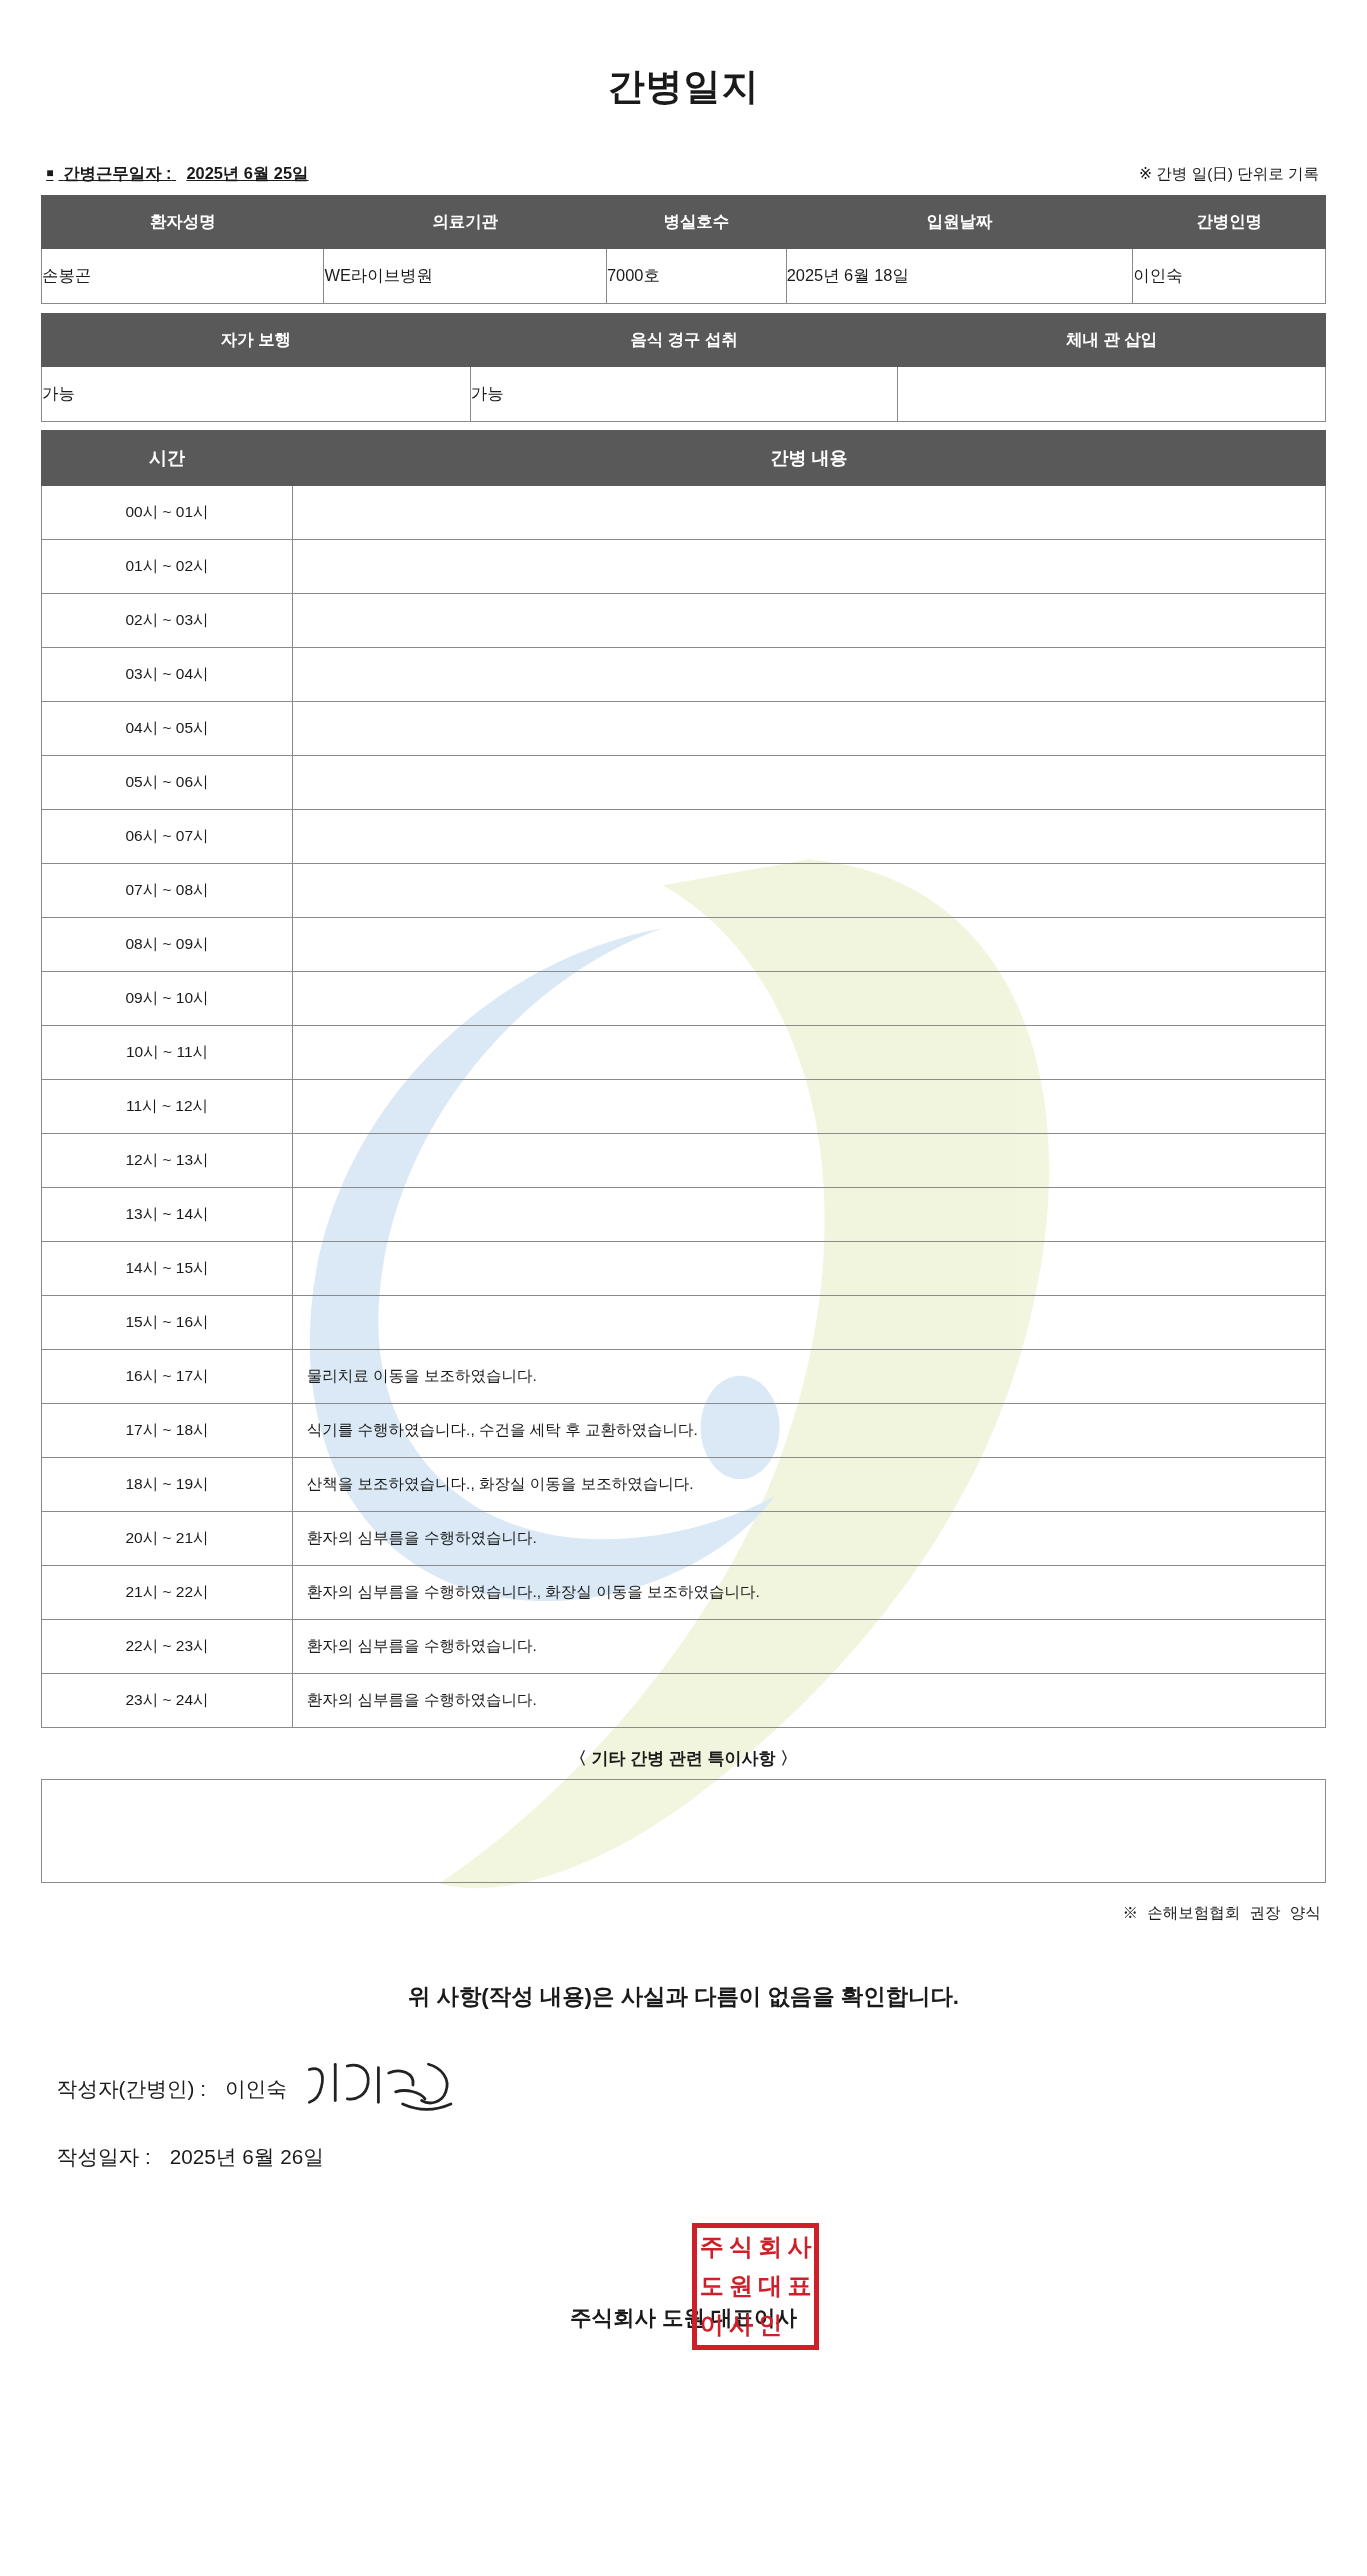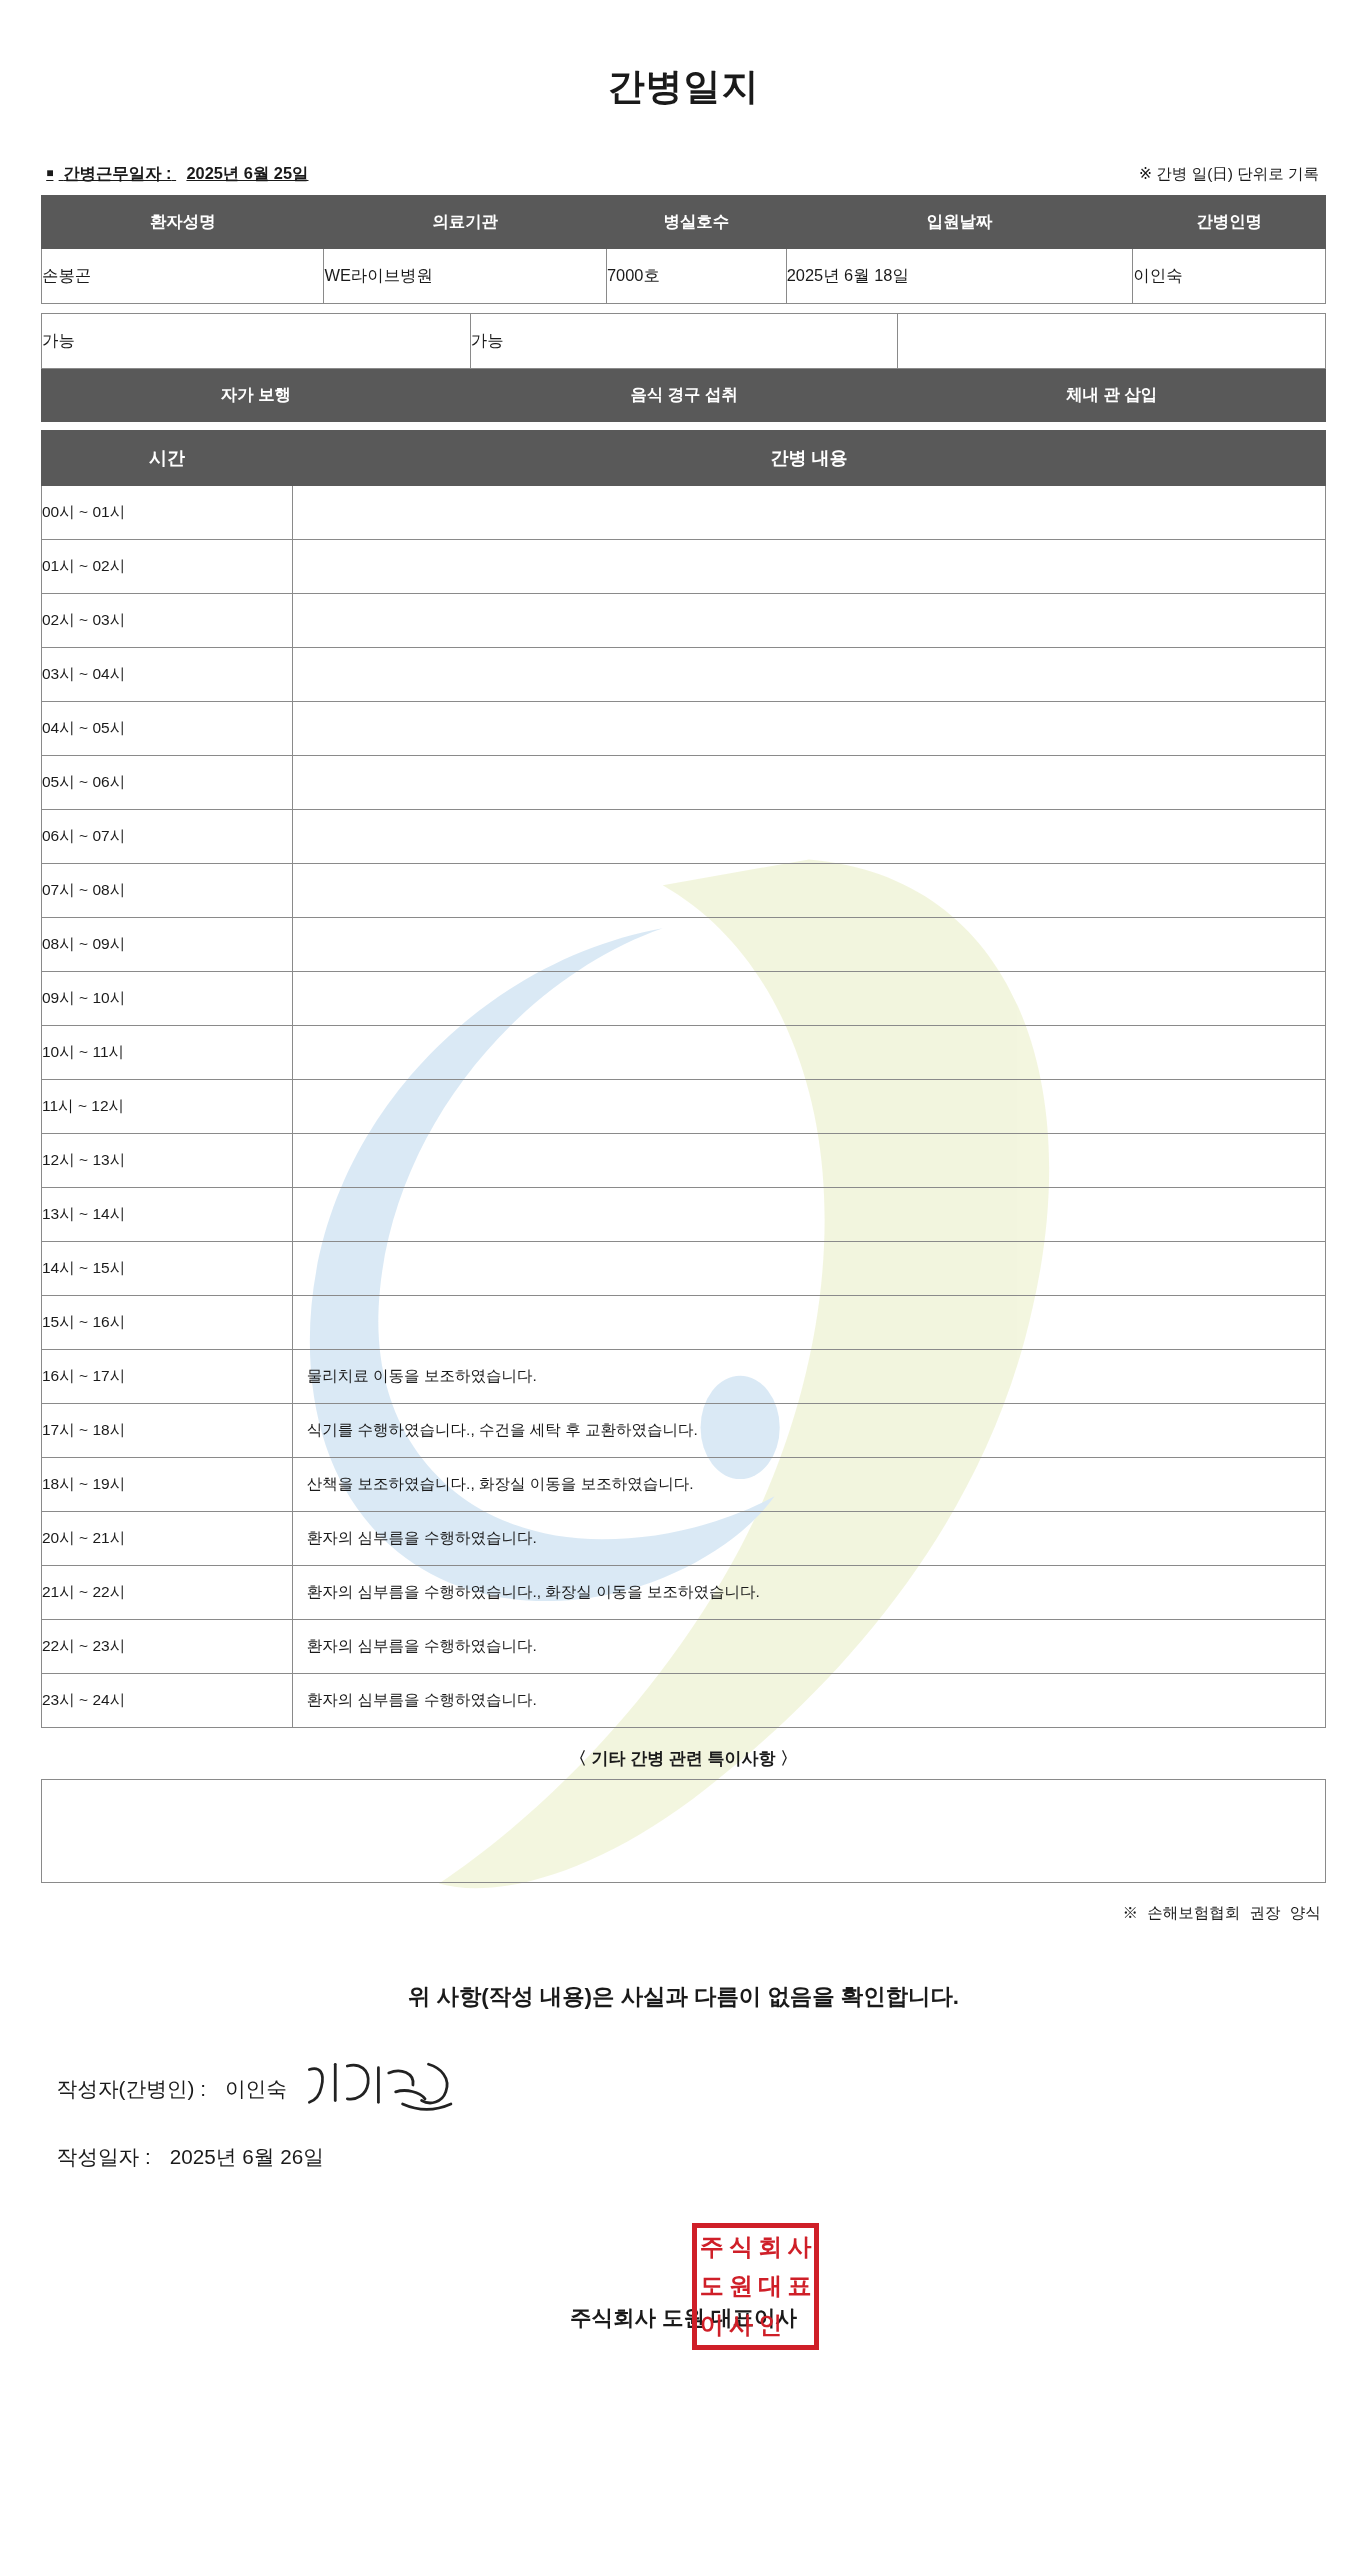--- a/index.html
+++ b/index.html
@@ -106,21 +106,21 @@
     height: 52px;
   }
   table.hours td {
     border: 0.9px solid #8a8a8a;
     height: 53px;
     font-size: 15.5px;
     padding: 0;
     background: transparent;
   }
   table.hours td.time {
-    text-align: left;
+    text-align: center;
     width: 251px;
     letter-spacing: 0px;
   }
   table.hours td.note {
     text-align: left;
     padding-left: 13.8px;
     letter-spacing: 0px;
   }
 
   .notes-title {
@@ -269,28 +269,28 @@
     <div class="tbl-spacer"></div>
 
     <table class="grid">
       <colgroup>
           <col style="width:33.4%">
           <col style="width:33.3%">
           <col style="width:33.3%">
         </colgroup>
       <tbody>
           <tr>
+        <th>자가 보행</th>
+        <th>음식 경구 섭취</th>
+        <th>체내 관 삽입</th>
+      </tr>
+      <tr>
         <td>가능</td>
         <td>가능</td>
         <td></td>
-      </tr>
-      <tr>
-        <th>자가 보행</th>
-        <th>음식 경구 섭취</th>
-        <th>체내 관 삽입</th>
       </tr>
     </tbody>
       </table>
 
     <table class="hours">
       <colgroup>
           <col style="width:251px">
           <col>
         </colgroup>
       <tbody>

